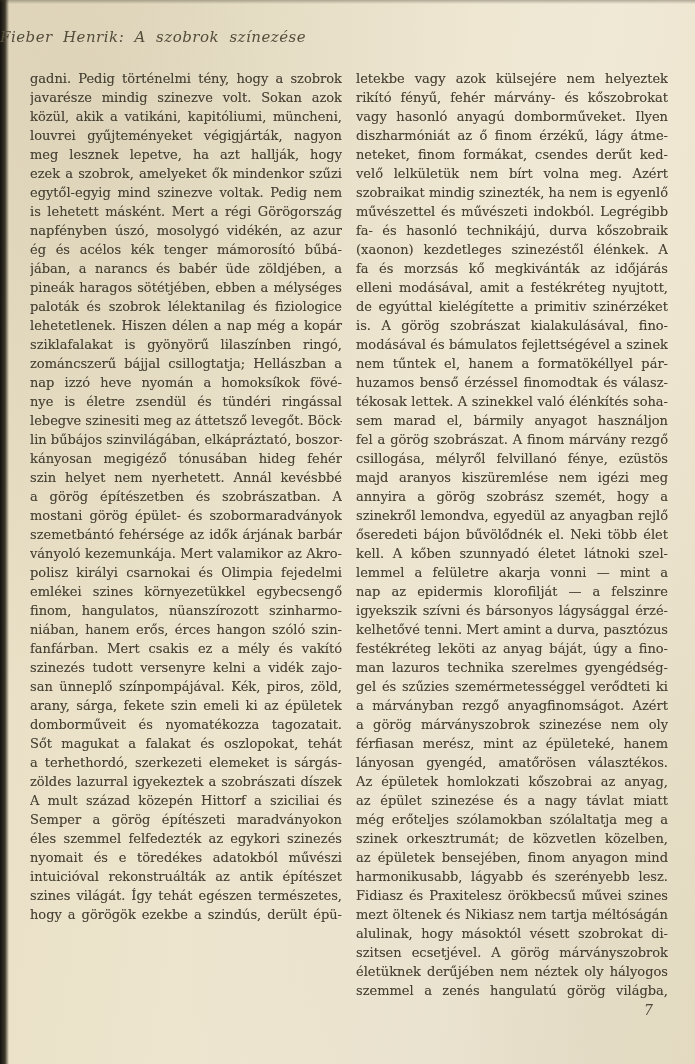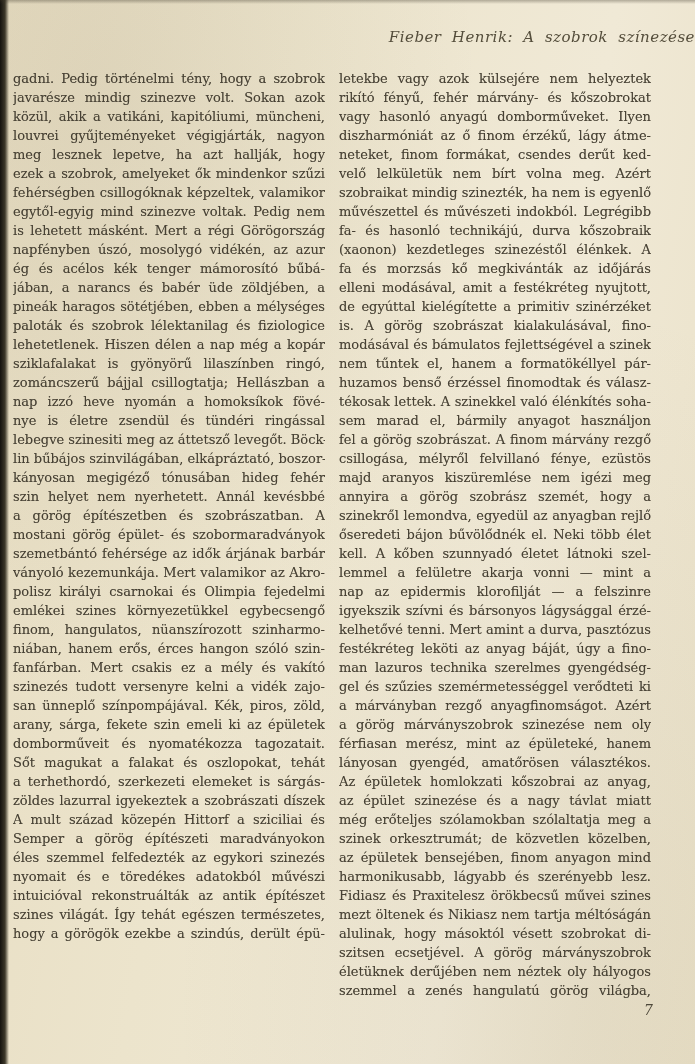--- a/index.html
+++ b/index.html
@@ -34,31 +34,31 @@
     top: 0;
     width: 100%;
     height: 4px;
     background: linear-gradient(to bottom, rgba(60,54,40,0.35), rgba(0,0,0,0));
   }
   .running-header {
     position: absolute;
     top: 28px;
     left: 0;
     width: 100%;
-    text-align: right;
+    text-align: left;
     font-style: italic;
     font-size: 15px;
     letter-spacing: 0.5px;
     word-spacing: 5px;
     color: #544d3b;
   }
   .columns {
     position: absolute;
     top: 69px;
-    left: 13px;
+    left: 30px;
     width: 638px;
     display: flex;
     gap: 14px;
   }
   .col {
     width: 312px;
     overflow: hidden;
   }
   .line {
     font-size: 13px;
@@ -89,21 +89,20 @@
   <div class="running-header">Fieber Henrik: A szobrok színezése</div>
 
   <div class="columns">
     <div class="col">
         <div class="line">gadni. Pedig történelmi tény, hogy a szobrok</div>
         <div class="line">javarésze mindig szinezve volt. Sokan azok</div>
         <div class="line">közül, akik a vatikáni, kapitóliumi, müncheni,</div>
         <div class="line">louvrei gyűjteményeket végigjárták, nagyon</div>
         <div class="line">meg lesznek lepetve, ha azt hallják, hogy</div>
         <div class="line">ezek a szobrok, amelyeket ők mindenkor szűzi</div>
-        <div class="line">fehérségben csillogóknak képzeltek, valamikor</div>
         <div class="line">egytől-egyig mind szinezve voltak. Pedig nem</div>
         <div class="line">is lehetett másként. Mert a régi Görögország</div>
         <div class="line">napfényben úszó, mosolygó vidékén, az azur</div>
         <div class="line">ég és acélos kék tenger mámorosító bűbá-</div>
         <div class="line">jában, a narancs és babér üde zöldjében, a</div>
         <div class="line">pineák haragos sötétjében, ebben a mélységes</div>
         <div class="line">paloták és szobrok lélektanilag és fiziologice</div>
         <div class="line">lehetetlenek. Hiszen délen a nap még a kopár</div>
         <div class="line">sziklafalakat is gyönyörű lilaszínben ringó,</div>
         <div class="line">zománcszerű bájjal csillogtatja; Hellászban a</div>

